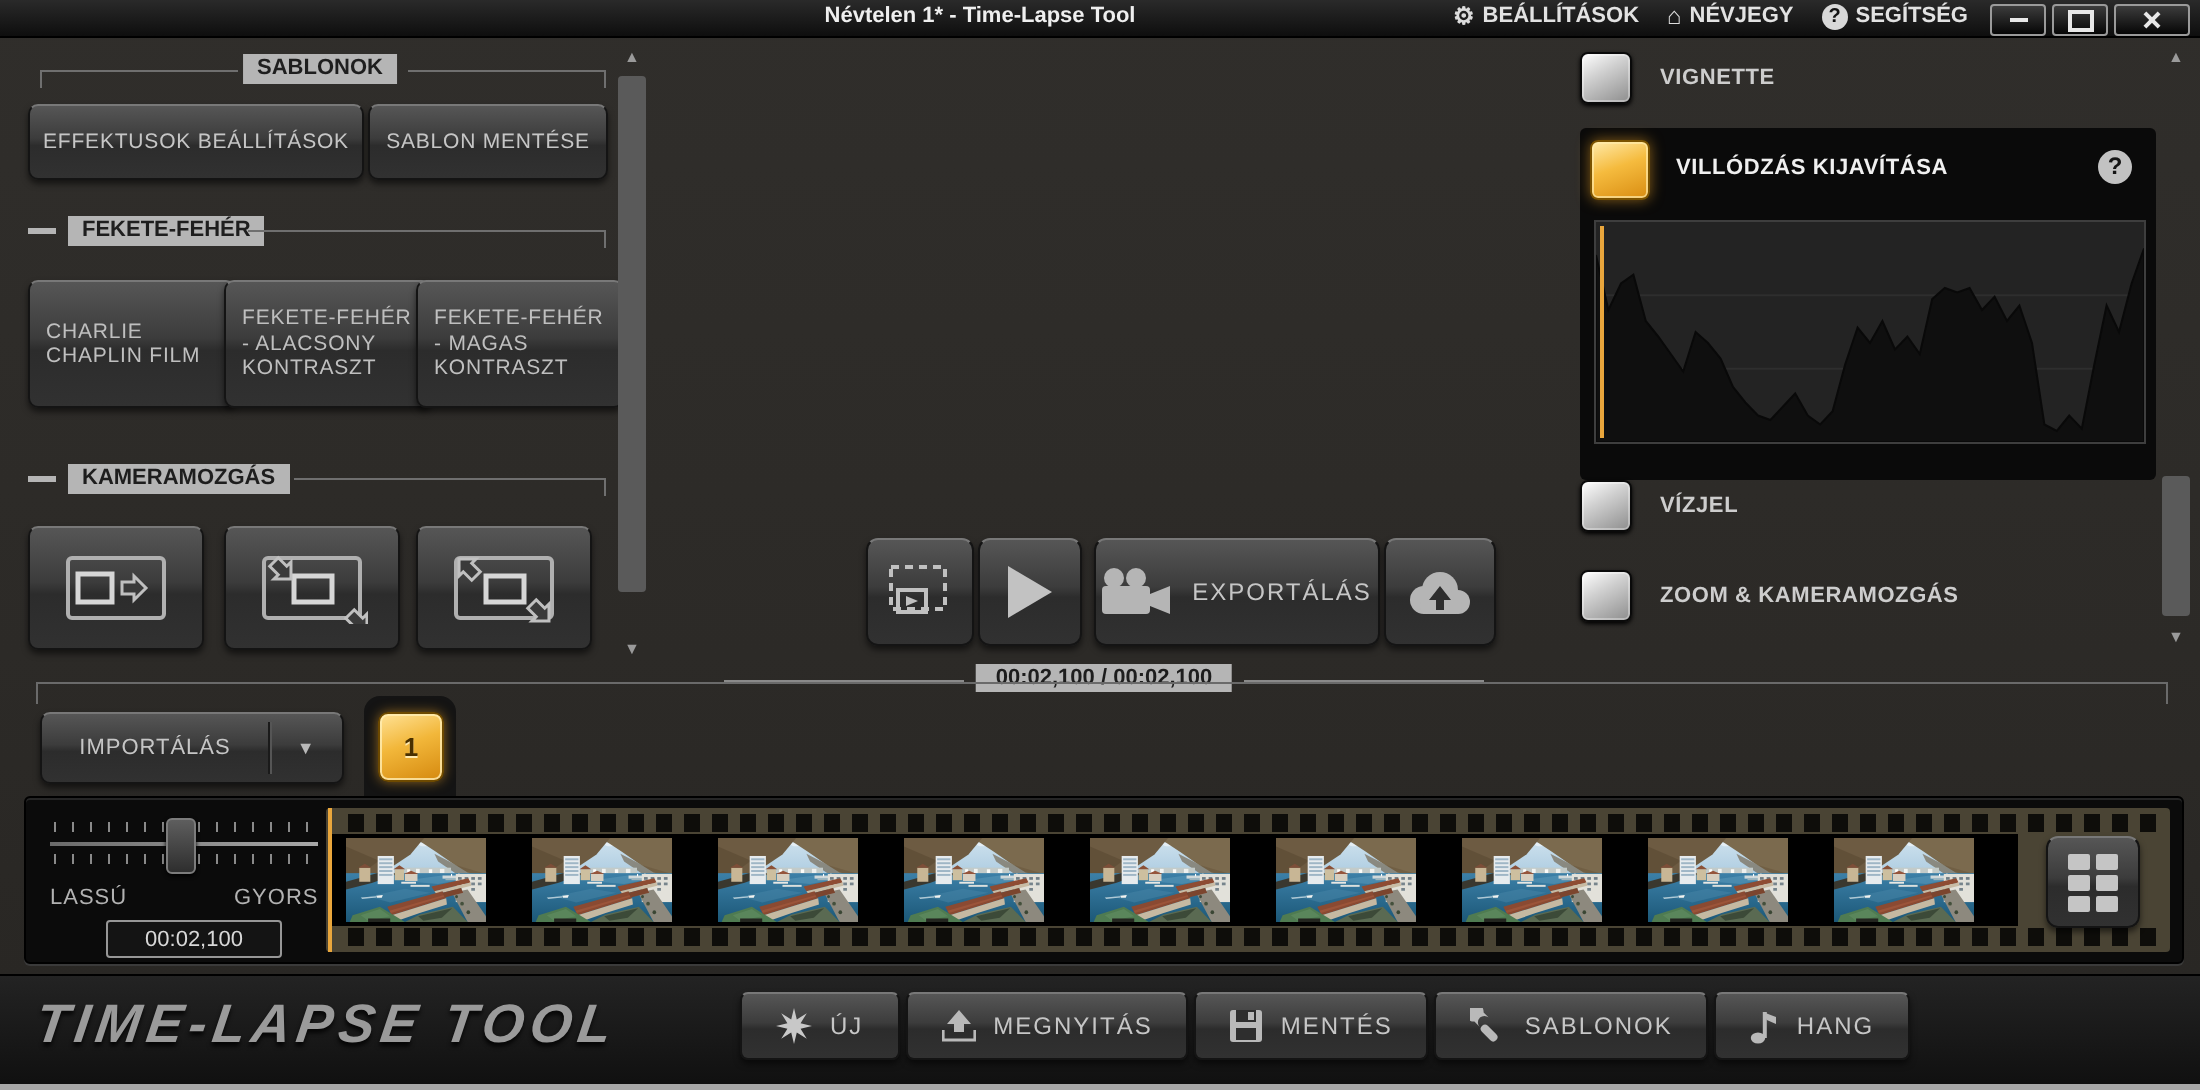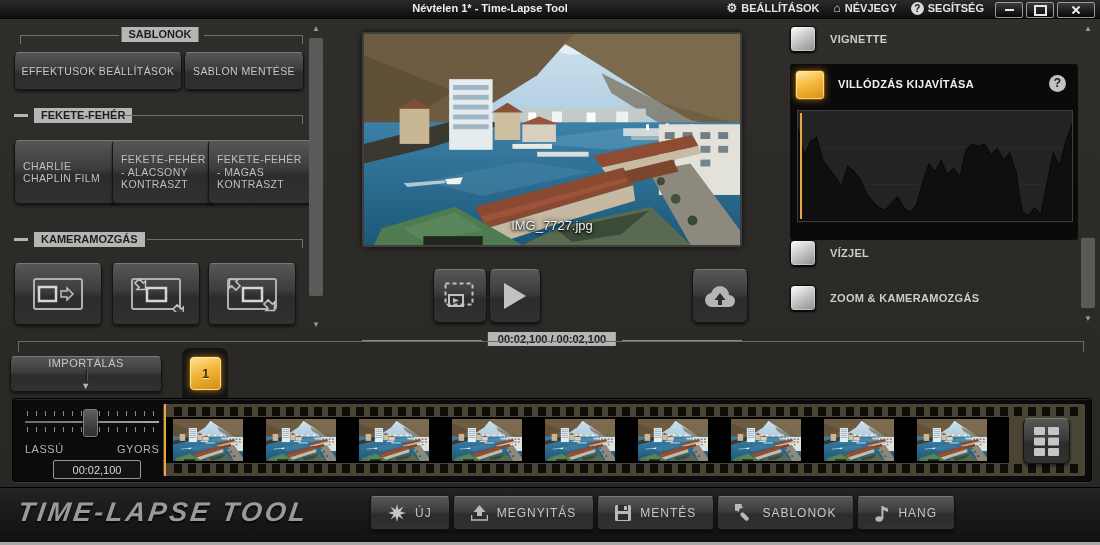--- a/index.html
+++ b/index.html
@@ -67,21 +67,21 @@
   .flickpanel{position:absolute;left:0;top:42px;width:288px;height:176px;background:#0a0a0a;border-radius:3px;}
   .helpcirc{position:absolute;right:12px;top:11px;width:17px;height:17px;border-radius:50%;
     background:#c2c2c2;color:#141414;font-size:12px;font-weight:bold;text-align:center;line-height:17px;}
   .histo{position:absolute;left:7px;top:46px;width:274px;height:110px;background:#232323;
     border:1px solid #3e3e3e;}
   .histo svg{position:absolute;left:0;top:0;width:100%;height:100%;}
   .histo-playhead{position:absolute;left:2px;top:2px;bottom:2px;width:2px;background:#e9a63c;}
   
   .bracket{position:absolute;left:18px;top:341px;width:1064px;height:10px;
     border-top:1px solid #6a6a6a;border-left:1px solid #6a6a6a;border-right:1px solid #6a6a6a;}
-  .importbtn{position:absolute;left:10px;top:356px;width:150px;height:34px;padding:0;flex-direction:column;}
+  .importbtn{position:absolute;left:20px;top:356px;width:150px;height:34px;padding:0;}
   .imp-main{flex:1;text-align:center;font-size:11px;letter-spacing:.5px;}
   .imp-sep{width:1px;height:26px;background:#1a1a1a;box-shadow:1px 0 0 #555;}
   .imp-arrow{width:36px;text-align:center;color:#b8b8b8;font-size:9px;}
   .tabholder{position:absolute;left:182px;top:348px;width:46px;height:50px;background:#141414;
     border-radius:8px 8px 0 0;}
   .tabbtn{position:absolute;left:7px;top:8px;width:31px;height:33px;border-radius:5px;
     background:linear-gradient(160deg,#ffe296 0%,#f2b73a 45%,#d5890f 100%);
     border:1px solid #6e4a00;box-shadow:0 0 6px rgba(255,176,40,.5),inset 0 0 0 1px rgba(255,238,180,.8);
     color:#4a3000;font-weight:bold;font-size:13px;display:flex;align-items:center;justify-content:center;
     text-shadow:0 1px 0 #ffe9b0;}
@@ -282,38 +282,41 @@
       </svg>
     </div>
   </div>
 
   <div class="vscroll" style="left:308px;top:24px;height:306px;">
     <span class="varrow" style="top:0;">▲</span>
     <div class="vthumb" style="top:14px;height:258px;"></div>
     <span class="varrow" style="bottom:0;">▼</span>
   </div>
 
-  <div class="preview">
-    <svg viewBox="0 0 380 215" preserveAspectRatio="none">
-        <use href="#harbor"></use>
-      </svg>
-    <div class="fname">IMG_7727.jpg</div>
-  </div>
 
   <div class="btn tbtn" style="left:433px;width:52px;">
     <svg class="icon-svg" width="32" height="28" viewBox="0 0 32 28">
       <rect x="1.5" y="1.5" width="27" height="21" fill="none" stroke="#c0c0c0" stroke-width="2" stroke-dasharray="4 3"></rect>
       <rect x="5" y="13" width="14" height="11" fill="none" stroke="#c0c0c0" stroke-width="2"></rect>
       <polygon points="9,16 15,18.5 9,21" fill="#c0c0c0"></polygon>
     </svg>
   </div>
   <div class="btn tbtn" style="left:489px;width:50px;">
     <svg class="icon-svg" width="22" height="26" viewBox="0 0 22 26">
       <polygon points="0,0 22,13 0,26" fill="#c2c2c2"></polygon>
     </svg>
+  </div>
+  <div class="btn tbtn" style="left:547px;width:141px;">
+    <svg class="icon-svg" width="35" height="24" viewBox="0 0 35 24">
+      <circle cx="6" cy="5" r="5" fill="#b5b5b5"></circle>
+        <circle cx="17" cy="5" r="5" fill="#b5b5b5"></circle>
+      <rect x="0" y="9" width="24" height="14" rx="2" fill="#b5b5b5"></rect>
+      <polygon points="24,13 34,9 34,23 24,19" fill="#b5b5b5"></polygon>
+    </svg>
+    <span class="exp-label">EXPORTÁLÁS</span>
   </div>
   <div class="btn tbtn" style="left:692px;width:54px;">
     <svg class="icon-svg" width="36" height="24" viewBox="0 0 36 24">
       <circle cx="10" cy="16" r="7" fill="#b5b5b5"></circle>
         <circle cx="18" cy="11" r="9" fill="#b5b5b5"></circle>
       <circle cx="27" cy="17" r="6" fill="#b5b5b5"></circle>
         <rect x="8" y="15" width="21" height="8" rx="3" fill="#b5b5b5"></rect>
       <polygon points="18,9 23.5,16 20,16 20,21 16,21 16,16 12.5,16" fill="#2e2e2e"></polygon>
     </svg>
   </div>

